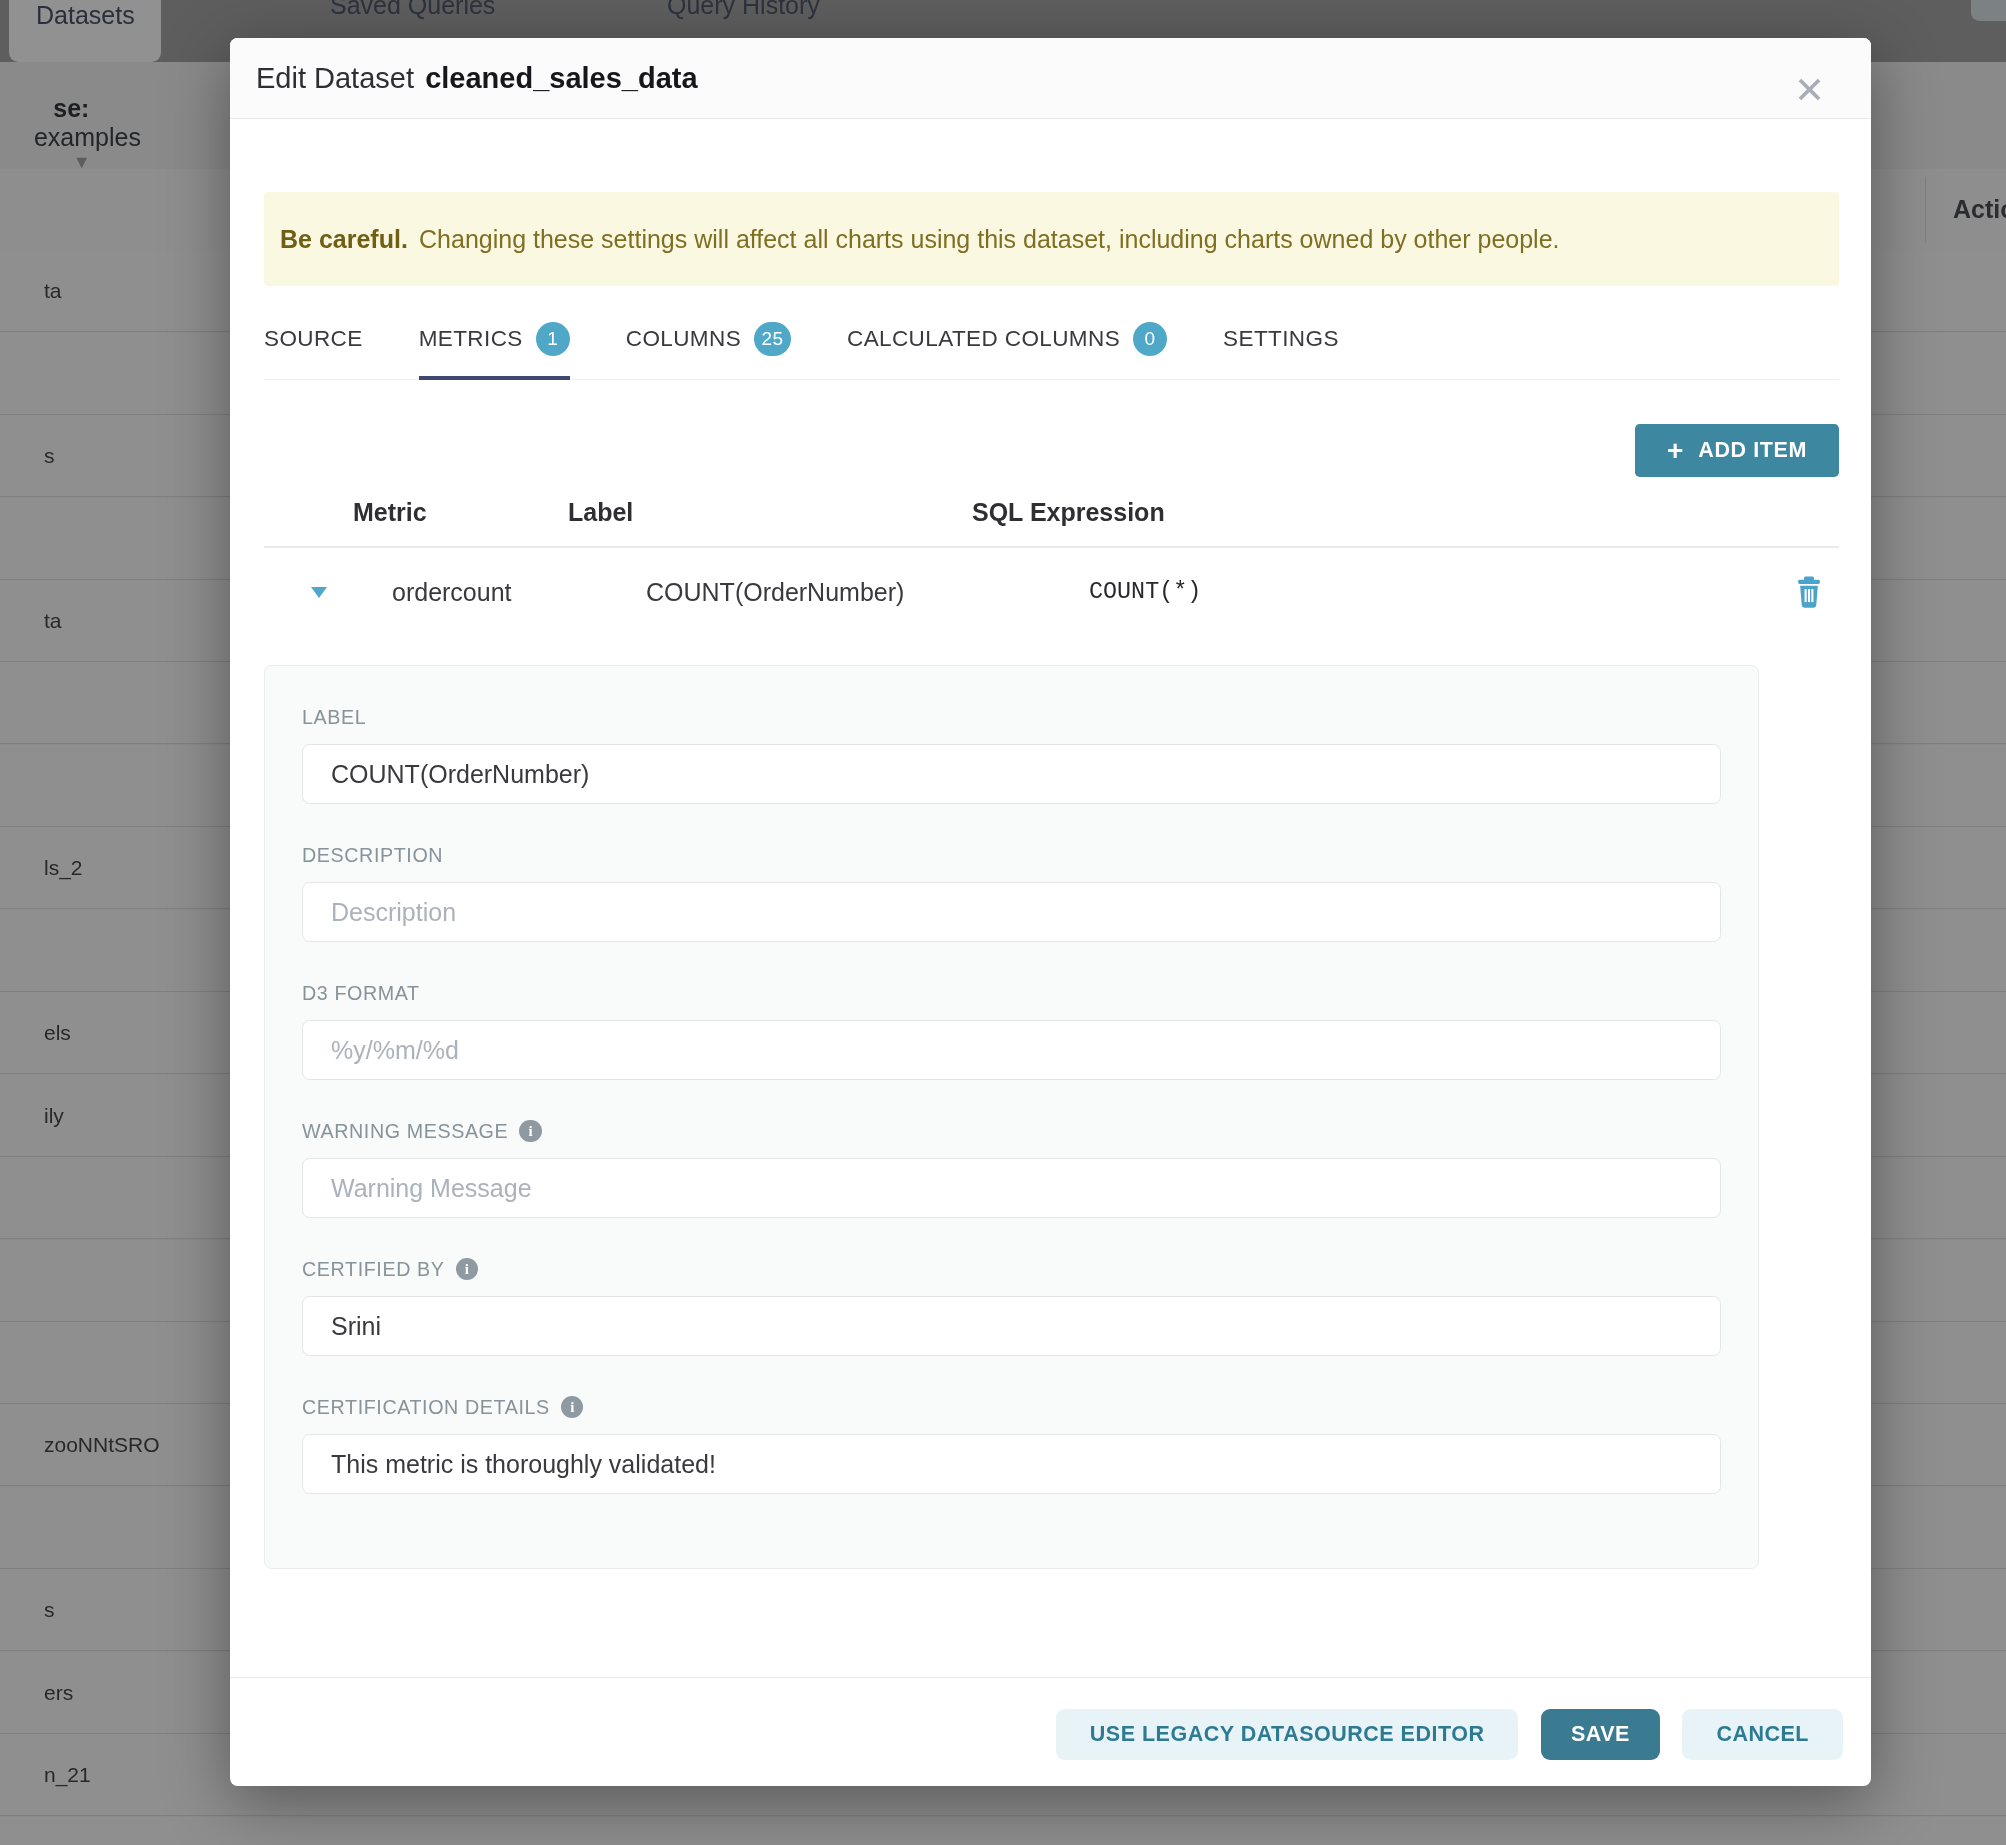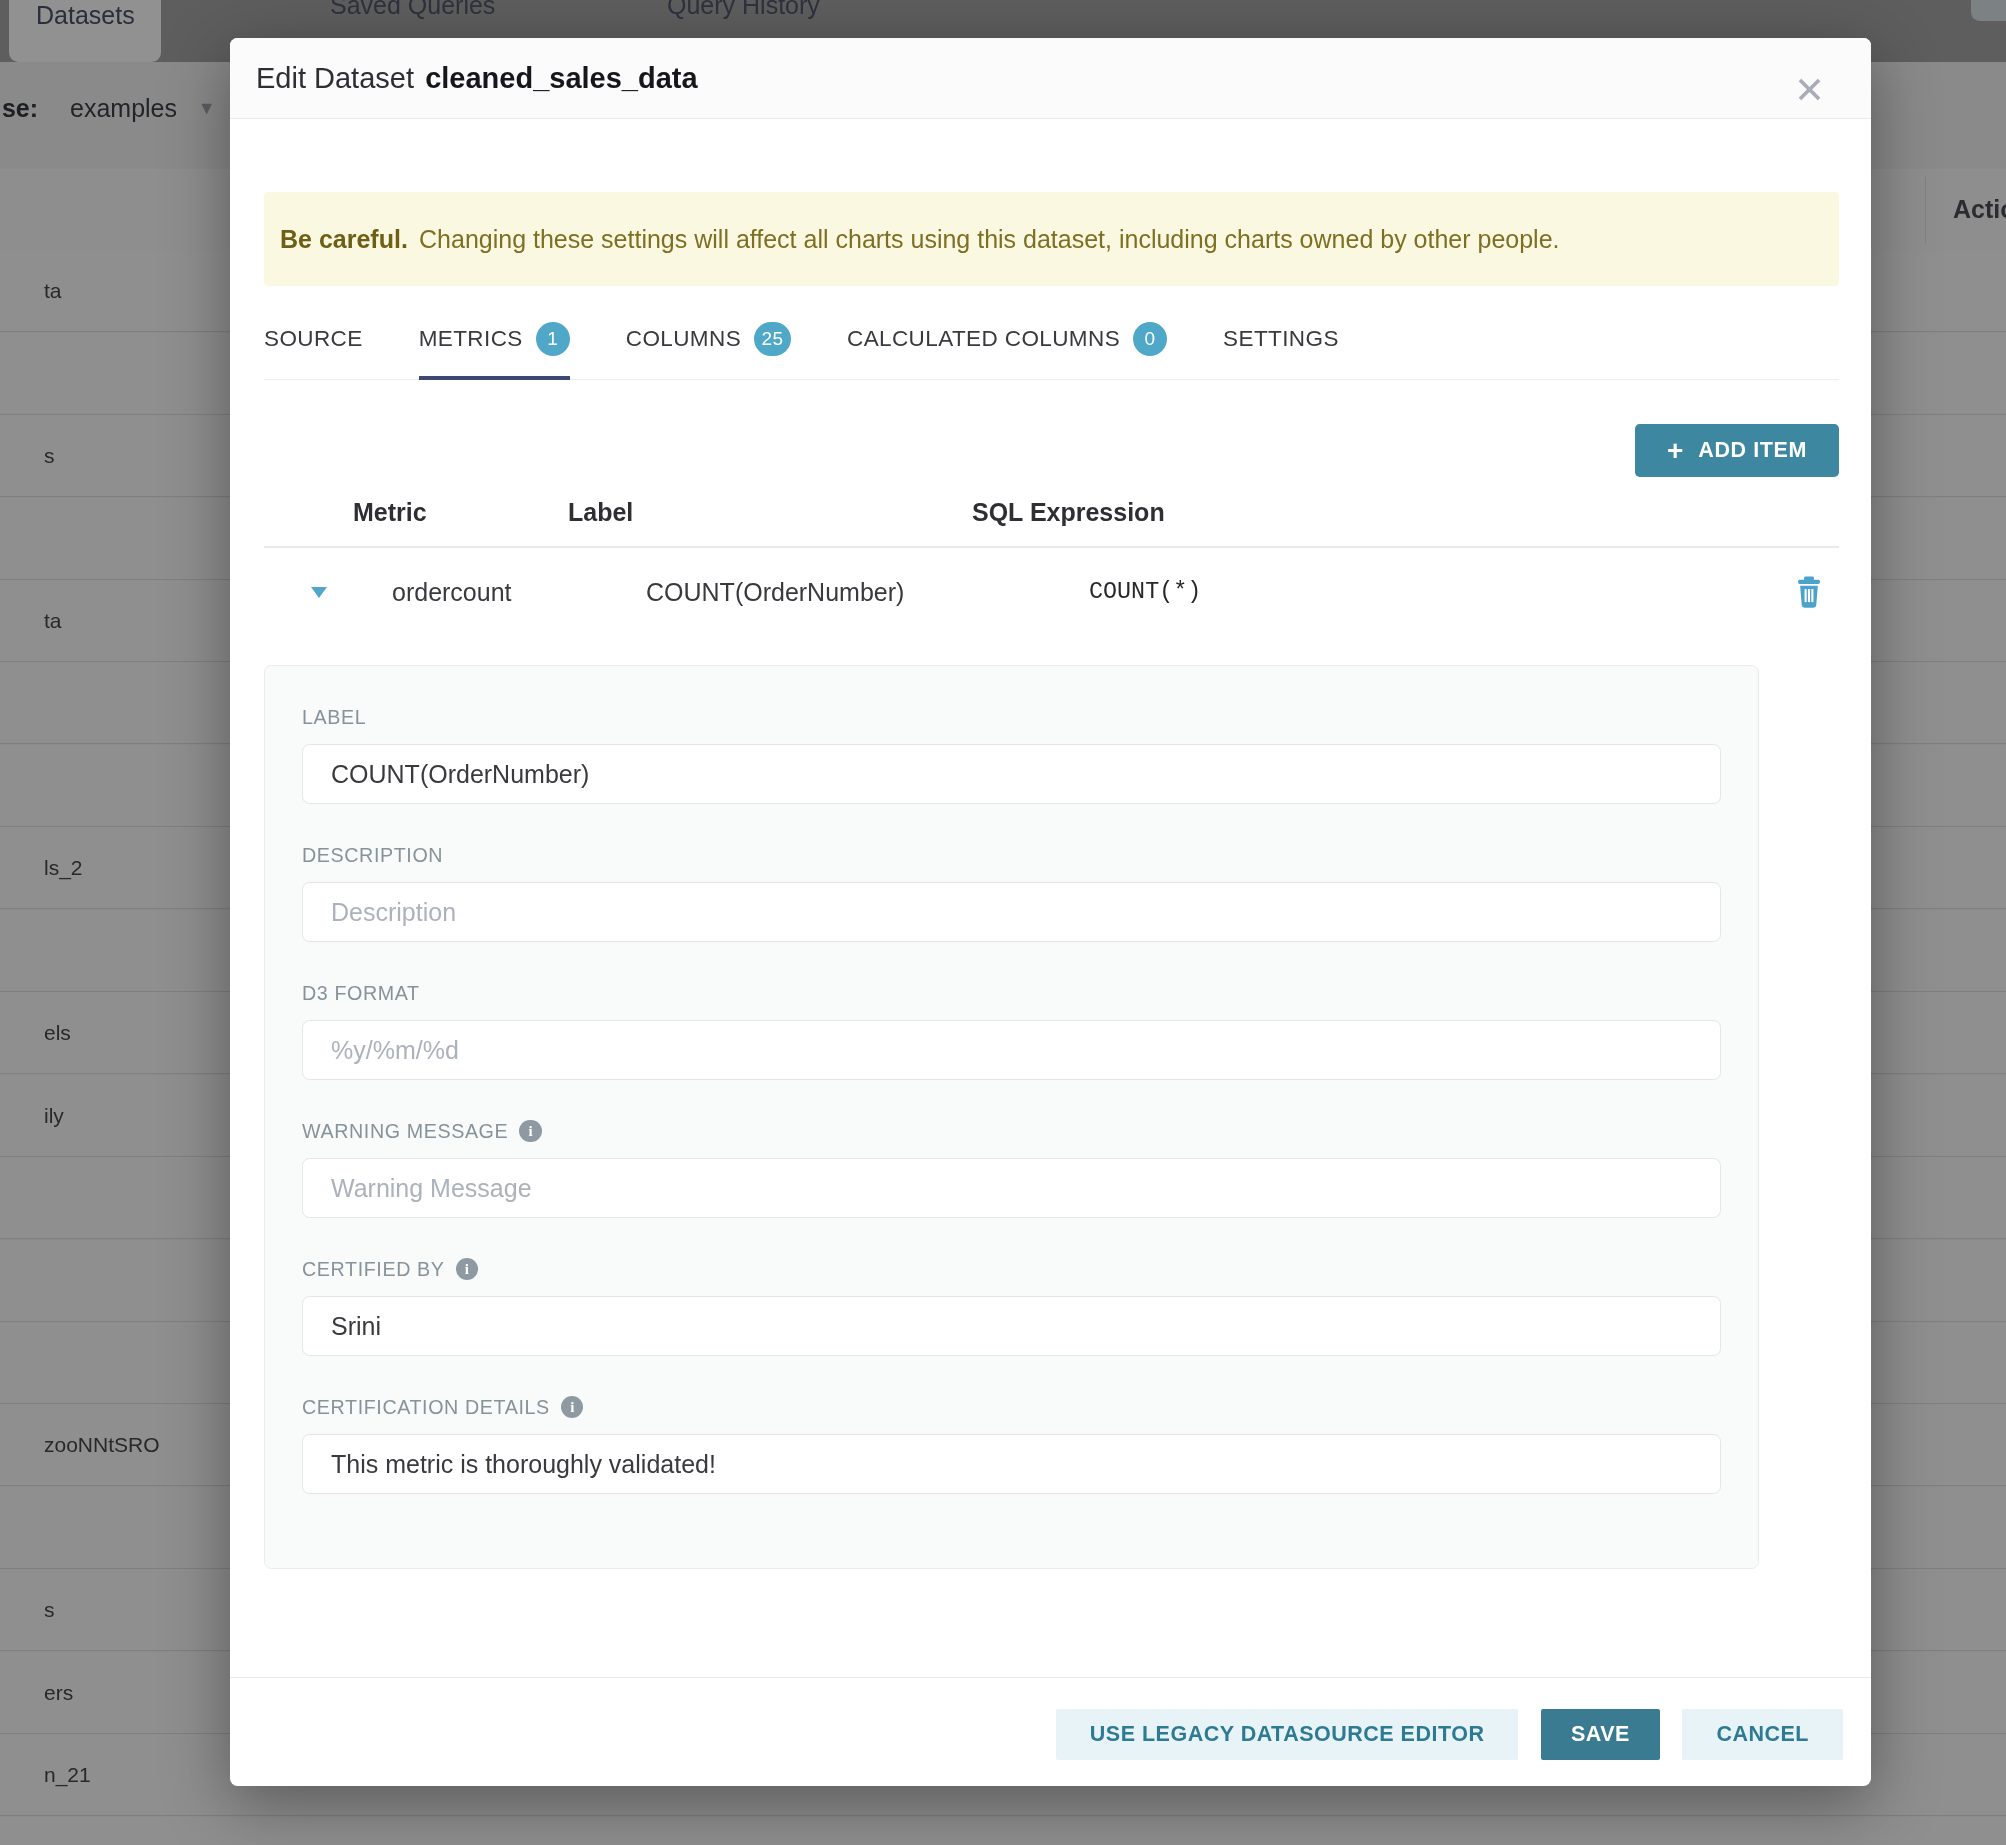--- a/index.html
+++ b/index.html
@@ -12,21 +12,21 @@
   
   .bg-page { position:absolute; inset:0; }
   .bg-nav { position:absolute; top:0; left:0; width:100%; height:62px; background:#a3a3a3; }
   .bg-tab-active {
     position:absolute; left:9.4px; top:-32px; width:152px; height:94px;
     background:#FFFFFF; border-radius:9.4px; display:flex; align-items:center; justify-content:center;
   }
   .bg-tab-active span { font-size:25px; color:#434C63; font-weight:500; }
   .bg-tab { position:absolute; top:-9.4px; font-size:25px; color:#4A5266; font-weight:500; }
   .bg-subbar { position:absolute; top:62px; left:0; width:100%; height:107px; background:#F2F3F5; }
-  .bg-dbsel { position:absolute; left:1.9px; top:32px; display:flex; align-items:center; }
+  .bg-dbsel { position:absolute; left:1.9px; top:32px; display:flex; align-items:center;flex-direction:column; }
   .bg-dbsel b { font-size:25px; color:#2E3138; }
   .bg-dbsel .val { font-size:25px; color:#36393F; margin-left:32px; }
   .bg-dbsel .car { font-size:18px; color:#9CA2A8; margin-left:20.6px; }
   .bg-thead {
     position:absolute; top:169px; left:0; width:100%; height:82px;
     background:#FAFAFB; border-bottom:0.9px solid #DBDCDE; display:flex; align-items:center;
   }
   .bg-thead .acts { position:absolute; left:1953px; font-size:25px; font-weight:700; color:#45484F; white-space:nowrap; }
   .bg-thead .vline { position:absolute; left:1925px; top:7.5px; bottom:7.5px; width:0.9px; background:#DFE0E2; }
   .bg-row {
@@ -110,21 +110,21 @@
     font-family:"Liberation Serif", serif; cursor:pointer;
   }
   .finput {
     width:100%; height:60px; border:1.9px solid #E4E5E7; border-radius:7.5px; background:#fff;
     padding:0 28px; font-size:25px; color:#3A3A3E; font-family:"Liberation Sans", sans-serif; outline:none;
   }
   .finput::placeholder { color:#ACB2BC; }
 
   .footer-line { position:absolute; top:1639px; left:0; width:100%; height:0.9px; background:#E9EAEC; }
   .footer { position:absolute; top:1671px; right:28px; display:flex; gap:22.5px; align-items:center; }
-  .btn { height:51px; border-radius:2px; display:flex; align-items:center; font-weight:600;
+  .btn { height:51px; border-radius:9px; display:flex; align-items:center; font-weight:600;
          font-size:21.5px; letter-spacing:0.5px; cursor:pointer; border:none; }
   .btn-light { background:#E7F3F7; color:#2D7A92; padding:0 34px; }
   .btn-save  { background:#3A7B91; color:#FFFFFF; padding:0 30px; }
 </style>
 </head>
 <body>
 
 <div class="bg-page">
   <div class="bg-nav">
     <div class="bg-tab-active">

